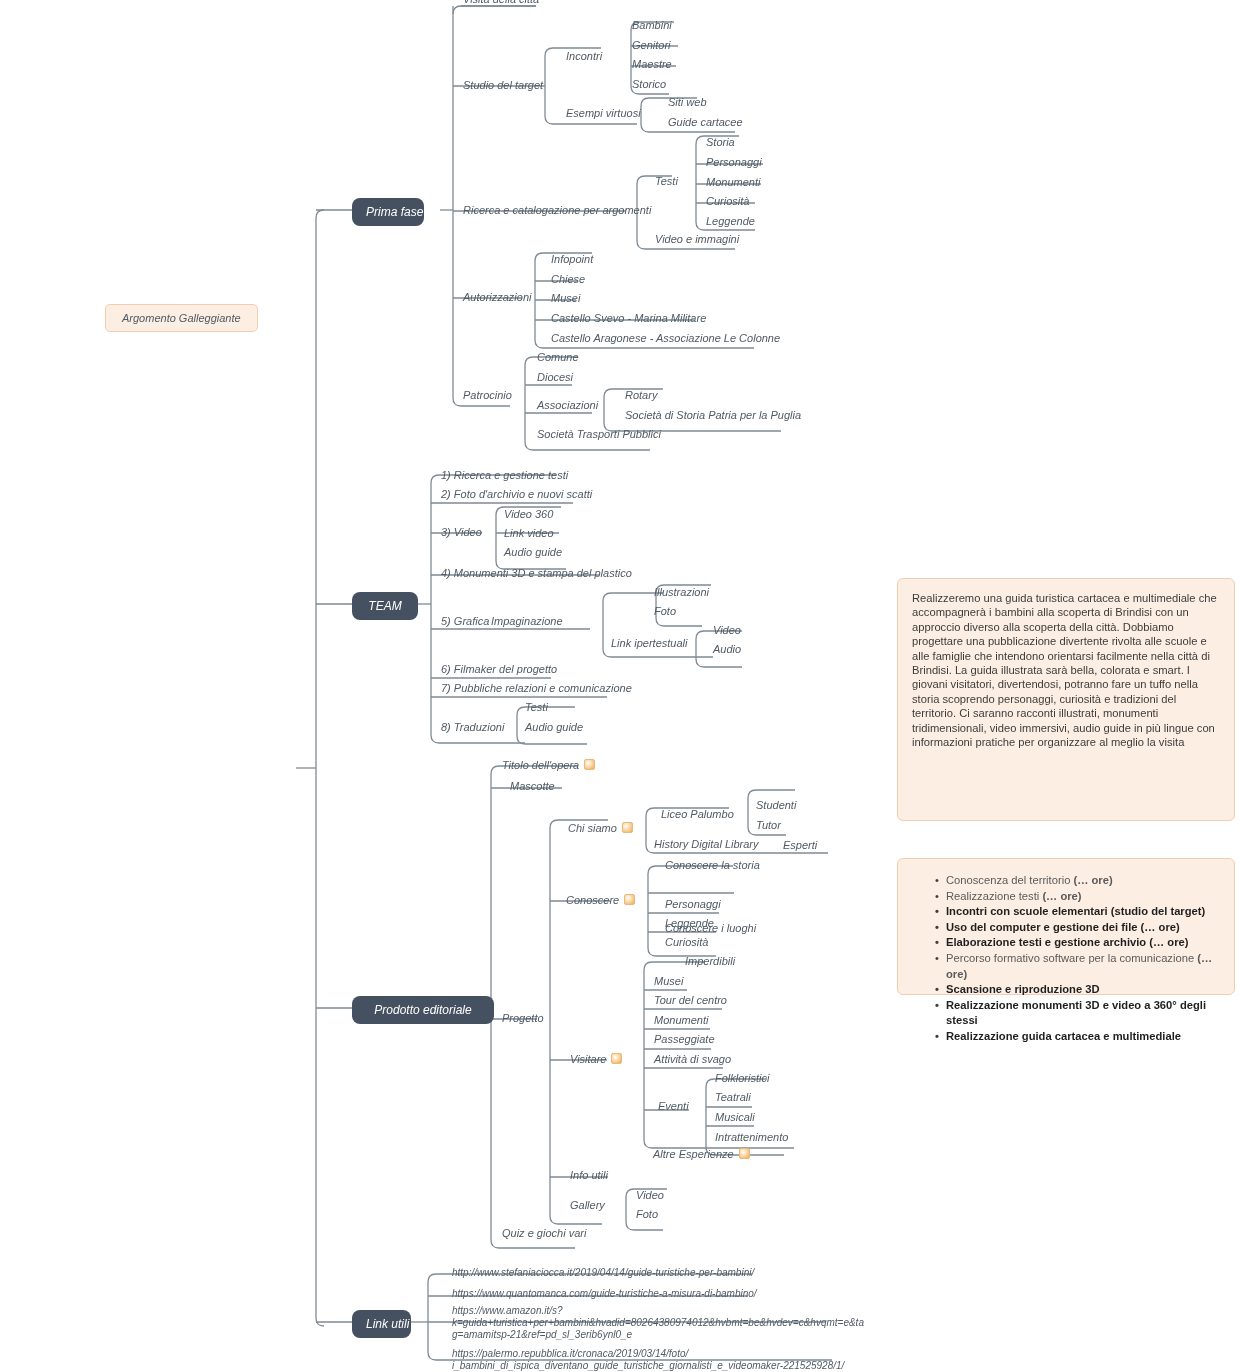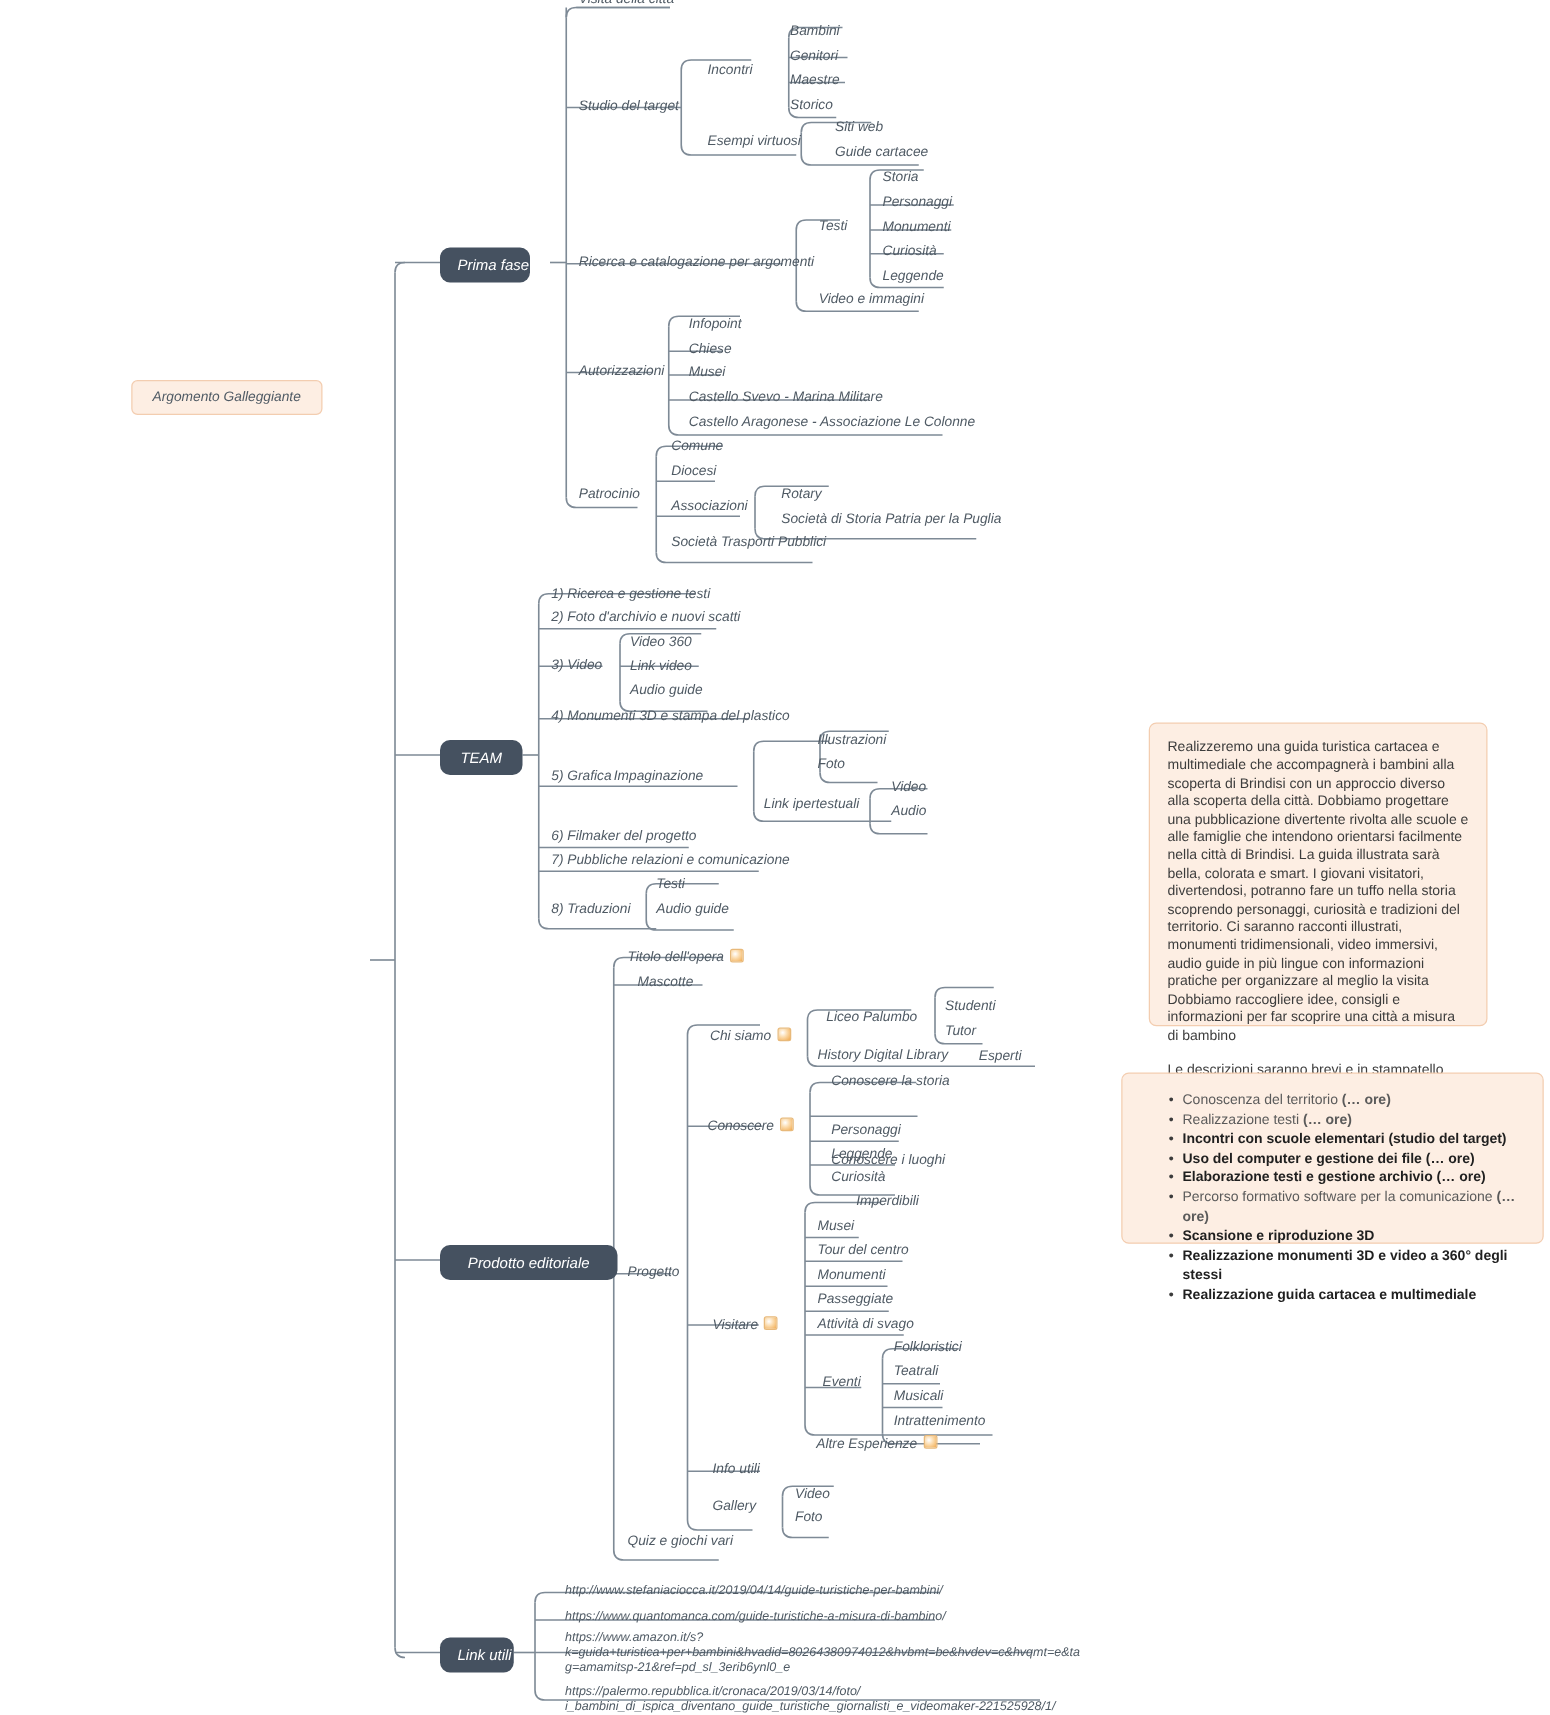--- a/index.html
+++ b/index.html
@@ -423,24 +423,22 @@
   <div class="node" style="left:502px; top:1227px;">Quiz e giochi vari</div>
 
   <div class="url" style="left:452px; top:1267px;">http://www.stefaniaciocca.it/2019/04/14/guide-turistiche-per-bambini/</div>
   <div class="url" style="left:452px; top:1288px;">https://www.quantomanca.com/guide-turistiche-a-misura-di-bambino/</div>
   <div class="url" style="left:452px; top:1305px;font-style:italic;">https://www.amazon.it/s?
 k=guida+turistica+per+bambini&amp;hvadid=80264380974012&amp;hvbmt=be&amp;hvdev=c&amp;hvqmt=e&amp;ta
 g=amamitsp-21&amp;ref=pd_sl_3erib6ynl0_e</div>
   <div class="url" style="left:452px; top:1348px;">https://palermo.repubblica.it/cronaca/2019/03/14/foto/
 i_bambini_di_ispica_diventano_guide_turistiche_giornalisti_e_videomaker-221525928/1/</div>
 
-  <div class="callout" style="left:897px; top:578px; width:271px; height:243px;margin-left:22px;">
+  <div class="callout" style="left:897px; top:578px; width:338px; height:243px;">
     <p>Realizzeremo una guida turistica cartacea e multimediale che accompagnerà i bambini alla scoperta di Brindisi con un approccio diverso alla scoperta della città. Dobbiamo progettare una pubblicazione divertente rivolta alle scuole e alle famiglie che intendono orientarsi facilmente nella città di Brindisi. La guida illustrata sarà bella, colorata e smart. I giovani visitatori, divertendosi, potranno fare un tuffo nella storia scoprendo personaggi, curiosità e tradizioni del territorio. Ci saranno racconti illustrati, monumenti tridimensionali, video immersivi,  audio guide in più lingue con informazioni pratiche per organizzare al meglio la visita</p>
-    <p>Dobbiamo raccogliere idee, consigli e informazioni per far scoprire una città a misura di bambino</p>
-    <p class="gap">Le descrizioni saranno brevi e in stampatello maiuscolo. Lo stile sarà caratterizzato da un tono semplice, diretto, mai noioso. L'obiettivo è incuriosire i bambini senza dar loro l'impressione di trovarsi sui banchi di scuola.</p>
   </div>
 
   <div class="callout" style="left:897px; top:858px; width:338px; height:137px; padding-top:10px;">
     <ul>
       <li><span>Conoscenza del territorio </span><b>(… ore)</b></li>
       <li><span>Realizzazione testi </span><b>(… ore)</b></li>
       <li class="b"><span>Incontri con scuole elementari (studio del target)</span></li>
       <li class="b"><span>Uso del computer e gestione dei file (… ore)</span></li>
       <li class="b"><span>Elaborazione testi e gestione archivio (… ore)</span></li>
       <li><span>Percorso formativo software per la comunicazione </span><b>(… ore)</b></li>

